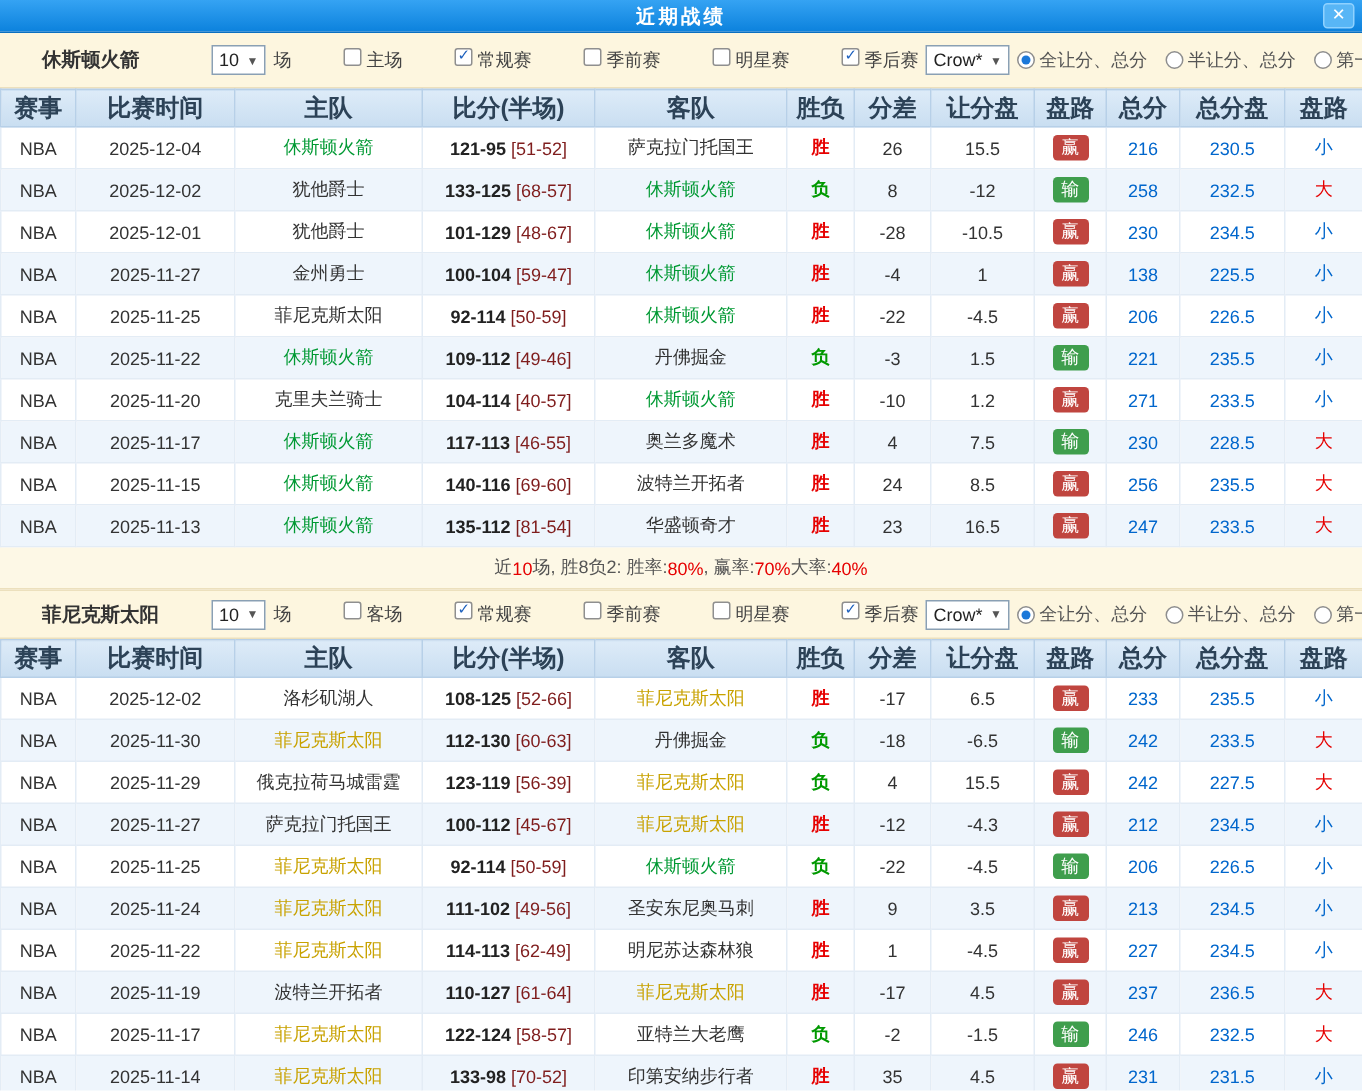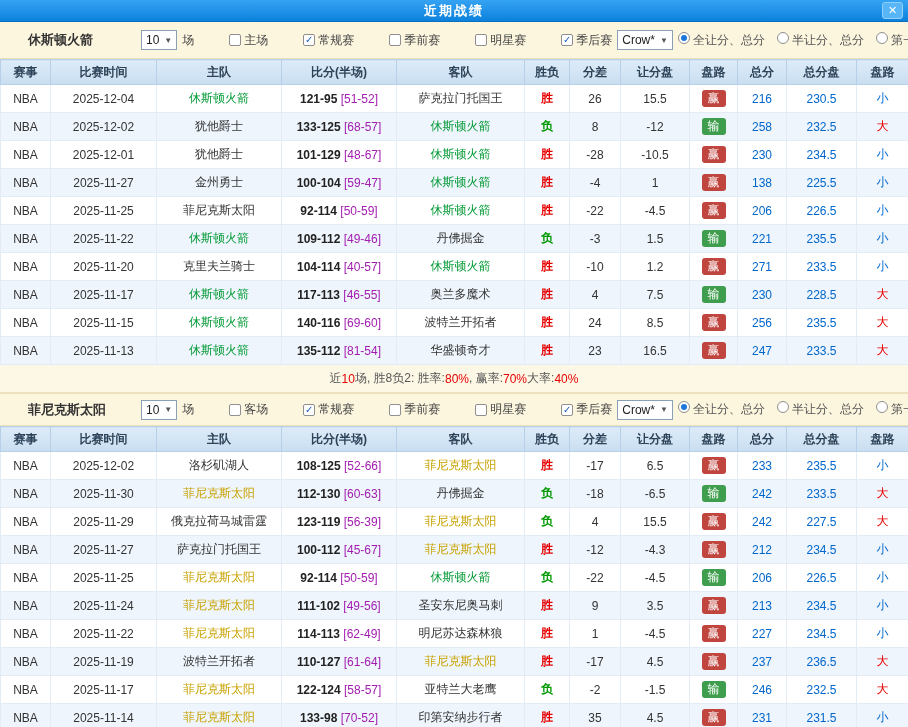--- a/index.html
+++ b/index.html
@@ -26,48 +26,48 @@
     font-size:12px; color:#444; white-space:nowrap;
   }
   .filter-row.second{ height:33px; border-top:1px solid #ece0bd; }
   .team-name{ font-size:13px; font-weight:bold; color:#333; min-width:108px; }
   .select{
     display:inline-flex; align-items:center; border:1px solid #8aa0b4; background:#fff;
     height:20px; padding:0 4px; margin:0 5px; color:#222; cursor:pointer;
   }
   .select .arrow{ font-size:8px; color:#555; margin-left:5px; }
   .cbs{ display:inline-flex; align-items:center; }
-  .cb{ display:inline-flex; align-items:center; margin-left:7px; cursor:pointer;padding-left:28px; }
+  .cb{ display:inline-flex; align-items:flex-start; margin-left:7px; cursor:pointer;padding-left:28px; }
   .cb .box{
     width:12px; height:12px; border:1px solid #8f8f8f; border-radius:2px; background:#fff;
     display:inline-flex; align-items:center; justify-content:center;
     font-size:10px; line-height:10px; color:#1b5fbd; margin-right:3px; font-weight:bold;
   }
   .radios{ margin-left:auto; display:flex; align-items:center; gap:12px; }
-  .radio{ display:inline-flex; align-items:flex-start; cursor:pointer; color:#555; }
+  .radio{ display:inline-flex; align-items:center; cursor:pointer; color:#555; }
   .radio .dot{
     width:12px; height:12px; border:1px solid #8e8e8e; border-radius:50%;
     background:#fff; margin-right:3px; position:relative;
   }
   .radio.on .dot::after{
     content:""; position:absolute; left:2px; top:2px; width:6px; height:6px;
     border-radius:50%; background:#1b78d9;
   }
   
   table{ width:908px; border-collapse:collapse; table-layout:fixed; font-size:12px; }
   th{
     height:25px; background:linear-gradient(#ddebf8,#c9def1);
-    border:1px solid #b7d0e8; color:#2c4257; font-weight:bold; font-size:12px;
+    border:1px solid #b7d0e8; color:#2c4257; font-weight:bold; font-size:16px;
   }
   td{ height:28px; text-align:center; border:1px solid #e3ecf5; color:#333; background:#fff; overflow:hidden; }
   tbody tr:nth-child(even) td{ background:#eef5fc; }
   .hl-green{ color:#009933; }
   .hl-yellow{ color:#c8a200; }
   .sc{ font-weight:bold; color:#222; }
-  .half{ color:#a21caf; }
+  .half{ color:#7f1d1d; }
   .win-red{ color:#e60000; font-weight:bold; }
   .lose-green{ color:#009900; font-weight:bold; }
   .blue{ color:#0066cc; }
   .pill{
     display:inline-block; min-width:18px; padding:2px 6px; border-radius:3px;
     color:#fff; font-size:12px; line-height:13px;
   }
   .pill.win{ background:#c0453f; }
   .pill.lose{ background:#3f9e4d; }
   .ou-big{ color:#e60000; }

